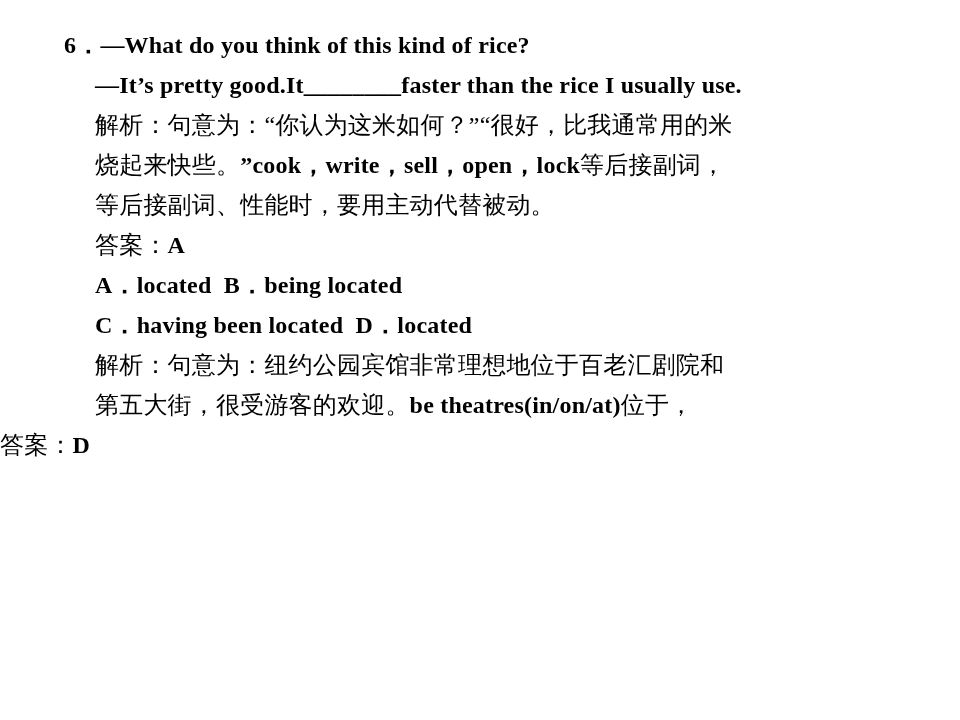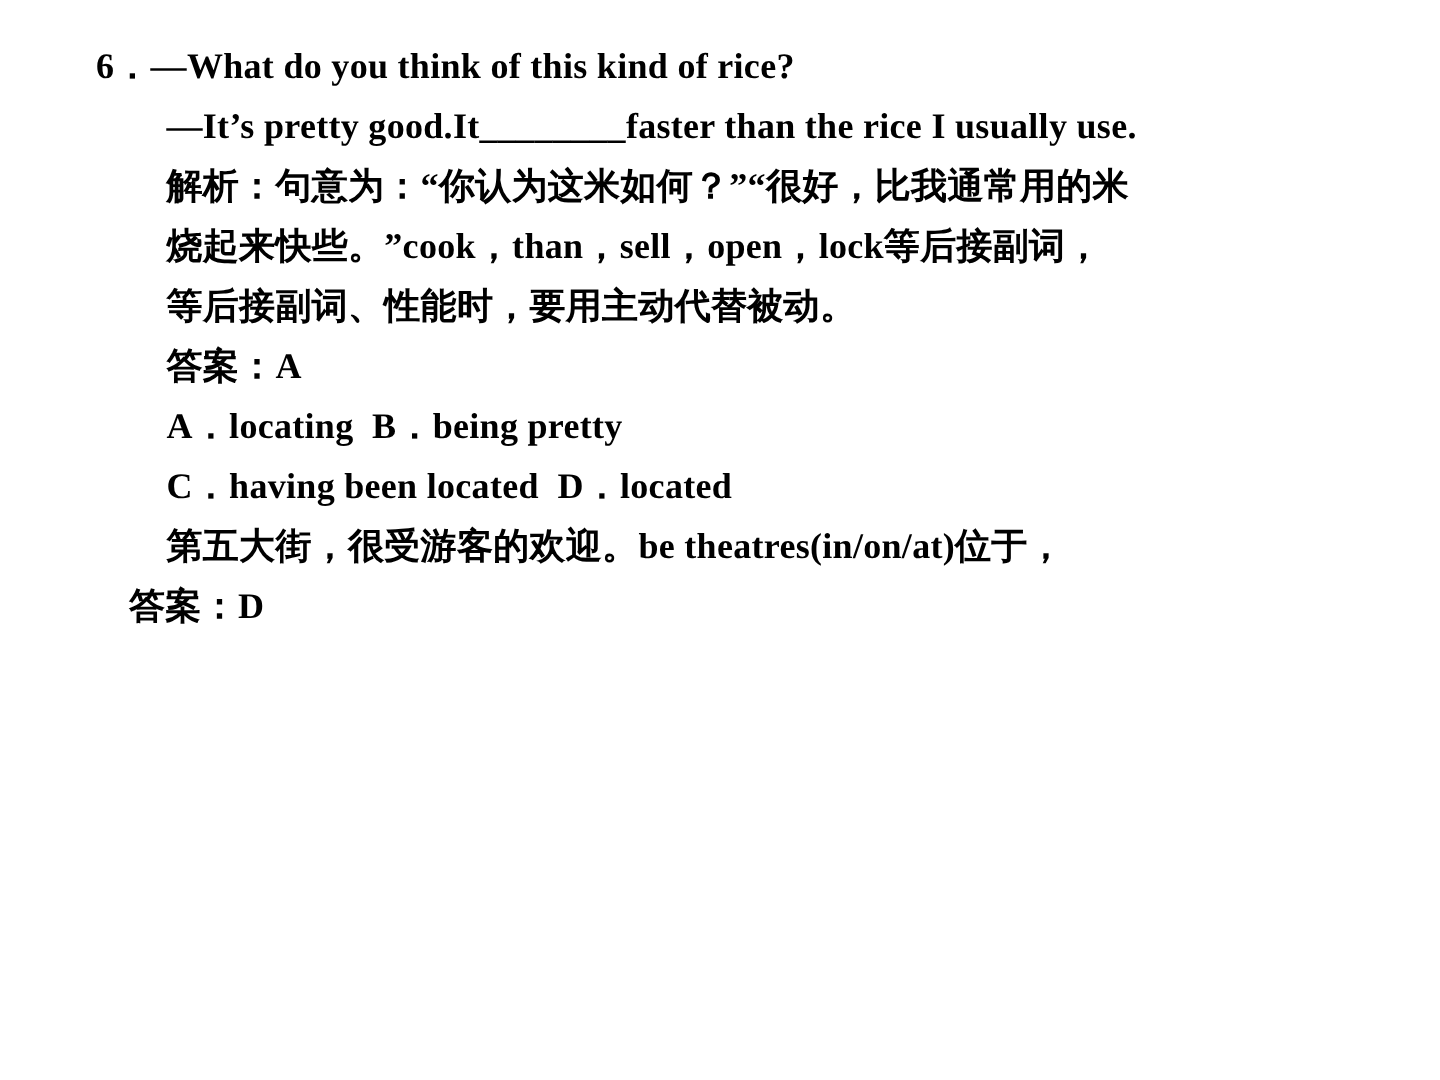--- a/index.html
+++ b/index.html
@@ -18,34 +18,35 @@
     padding-top: 25px;
     font-family: "Liberation Serif", "DejaVu Serif", serif;
   }
   .line {
     white-space: pre-wrap;
     font-size: 24px;
     line-height: 40px;
     letter-spacing: 0.2px;
   }
   .ind-num { padding-left: 64px; }
-  .ind-sub { padding-left: 95px; margin-left: 16px; }
-  .ind-ans { padding-left: 86px; }
-  .seg { font-weight: 700; }
+  .ind-sub { padding-left: 95px; }
+  .ind-ans { }
+  .seg { font-weight: 400; }
   .seg.b { font-weight: 700; }
 </style>
 </head>
 <body>
 
 <main id="slide">
   <div id="doc">
       <div class="line ind-num"><span class="seg b">6．—What do you think of this kind of rice?</span></div>
       <div class="line ind-sub"><span class="seg b">—It’s pretty good.It________faster than the rice I usually use.</span></div>
       <div class="line ind-sub"><span class="seg">解析：句意为：“你认为这米如何？”“很好，比我通常用的米</span></div>
-      <div class="line ind-sub"><span class="seg">烧起来快些。</span><span class="seg b">”cook，than，sell，open，lock</span><span class="seg">等后接副词，</span></div>
+      <div class="line ind-sub"><span class="seg">烧起来快些。</span><span class="seg b">”cook，write，sell，open，lock</span><span class="seg">等后接副词，</span></div>
       <div class="line ind-sub"><span class="seg">等后接副词、性能时，要用主动代替被动。</span></div>
       <div class="line ind-sub"><span class="seg">答案：</span><span class="seg b">A</span></div>
-      <div class="line ind-sub"><span class="seg b">A．locating  B．being pretty</span></div>
+      <div class="line ind-sub"><span class="seg b">A．located  B．being located</span></div>
       <div class="line ind-sub"><span class="seg b">C．having been located  D．located</span></div>
+      <div class="line ind-sub"><span class="seg">解析：句意为：纽约公园宾馆非常理想地位于百老汇剧院和</span></div>
       <div class="line ind-sub"><span class="seg">第五大街，很受游客的欢迎。</span><span class="seg b">be theatres(in/on/at)</span><span class="seg">位于，</span></div>
       <div class="line ind-ans"><span class="seg">答案：</span><span class="seg b">D</span></div>
     </div>
 </main>
 
 </body></html>

